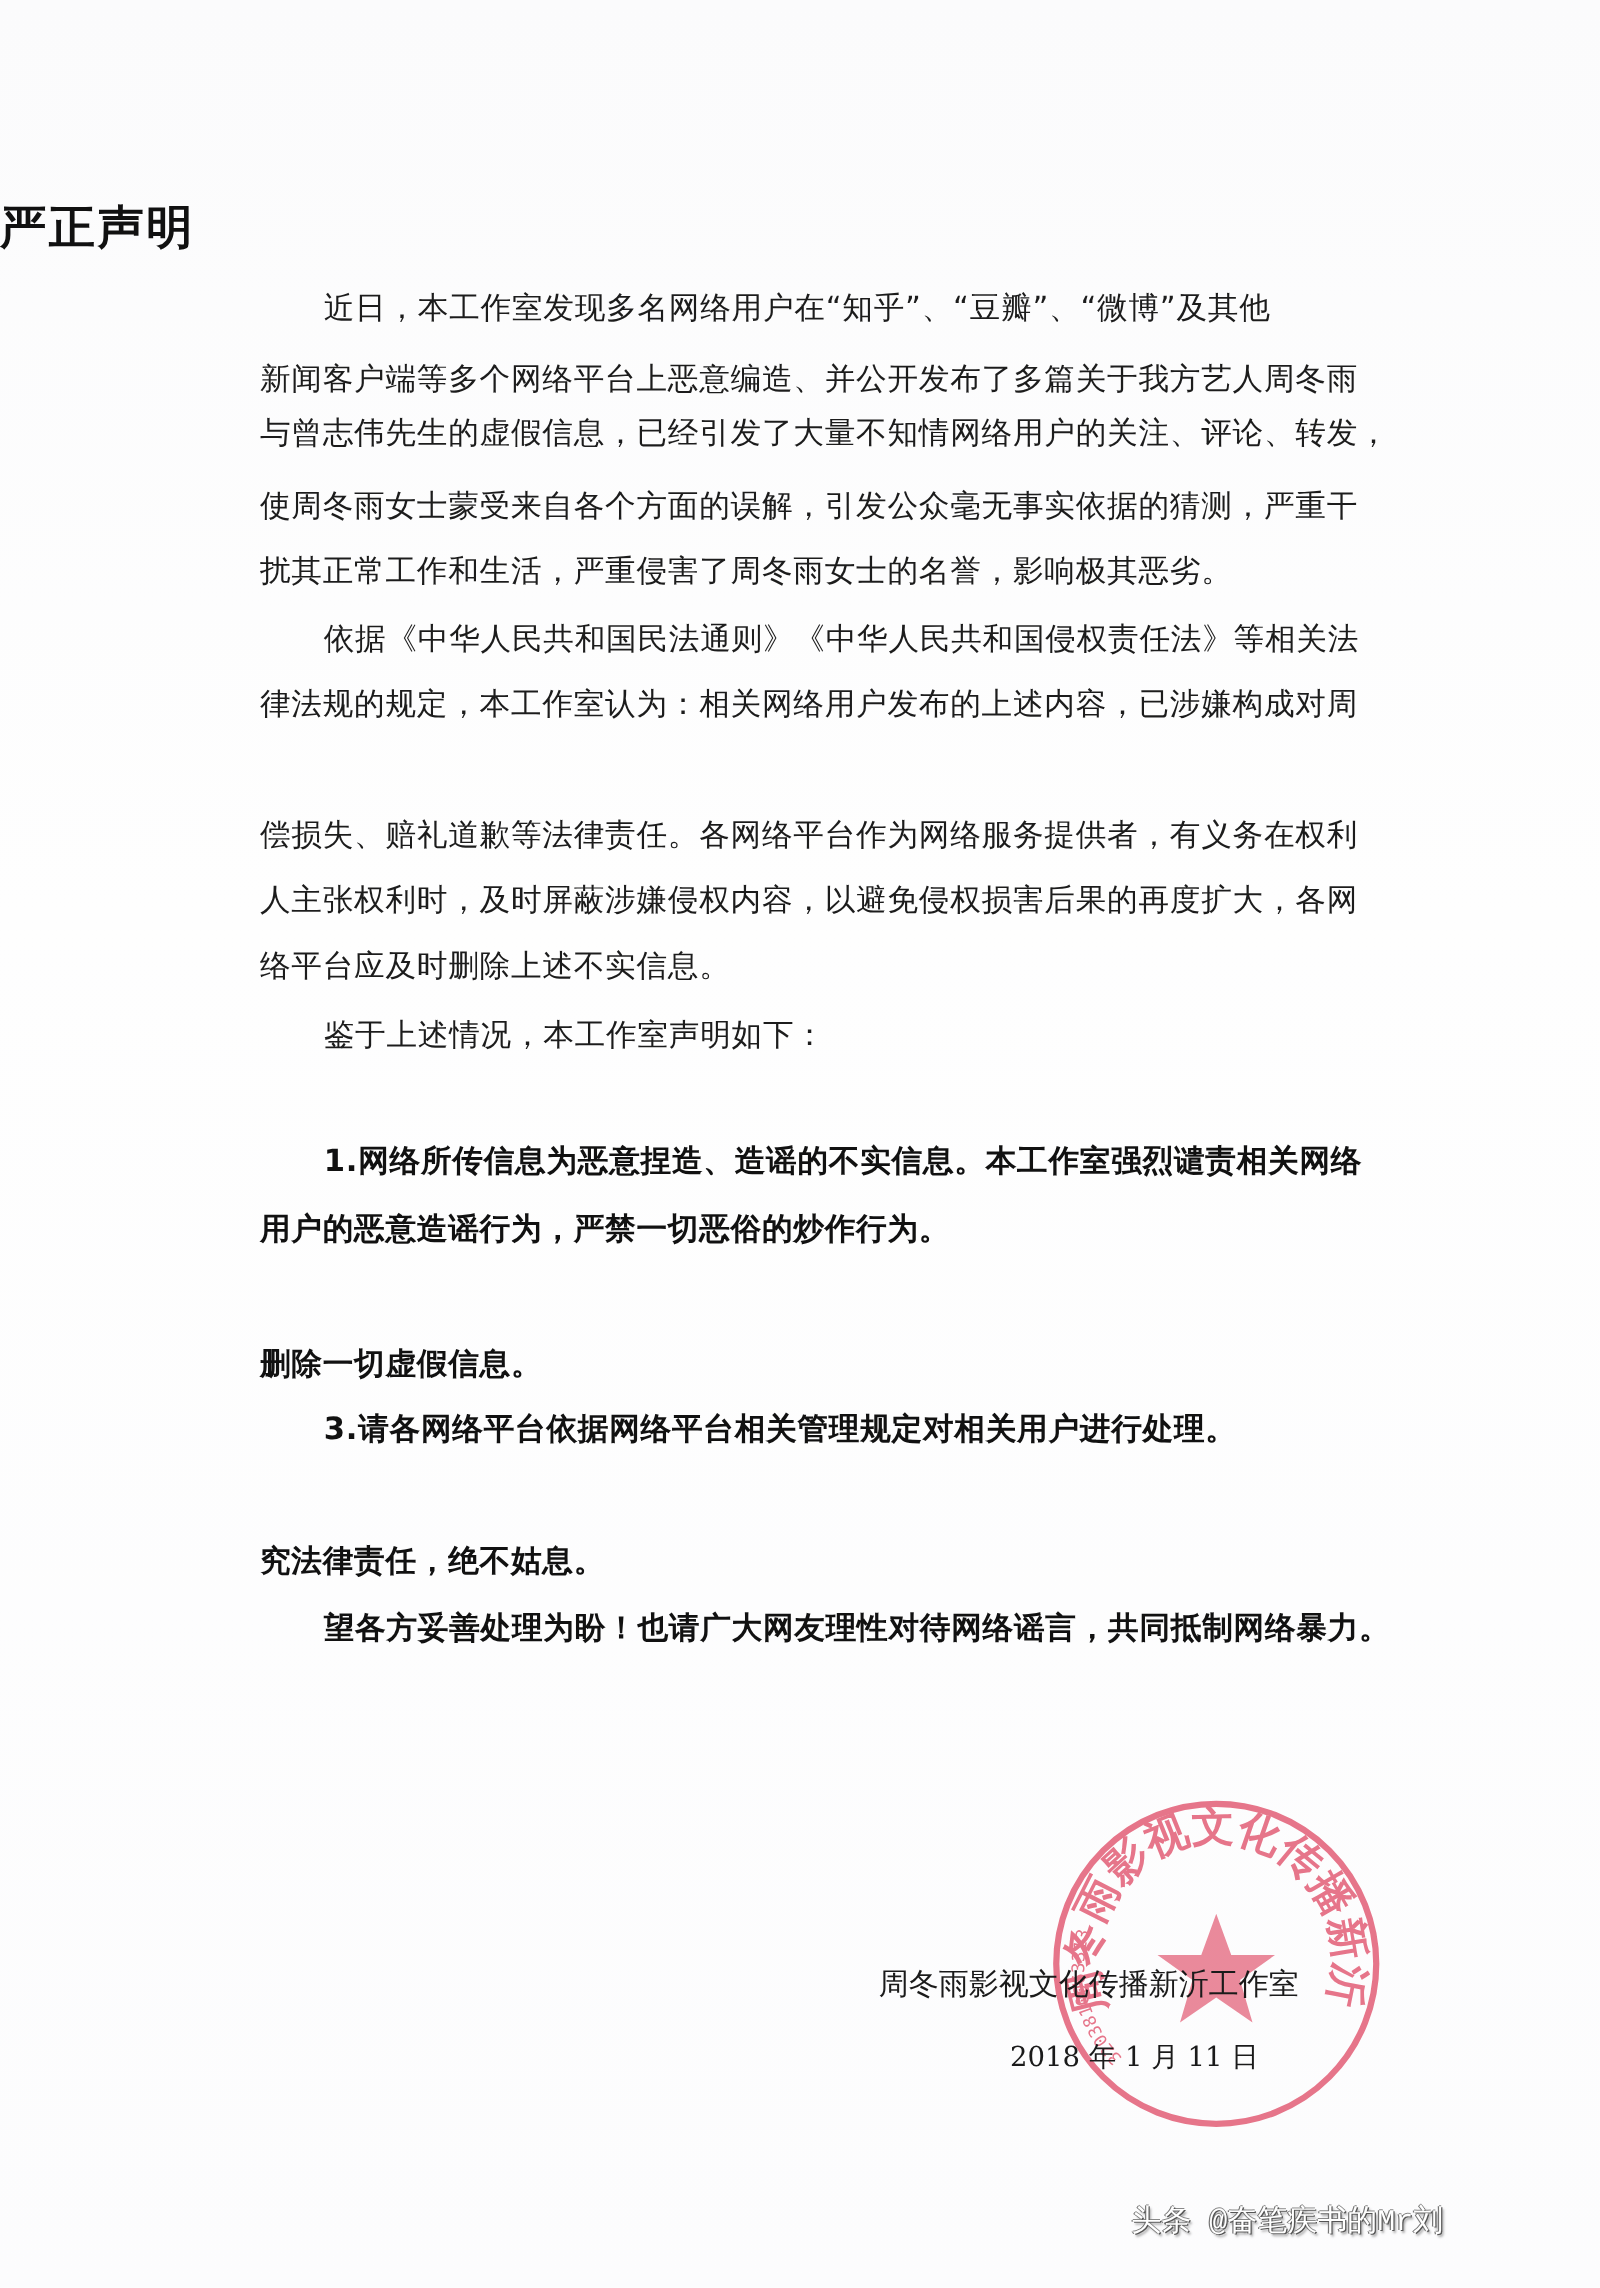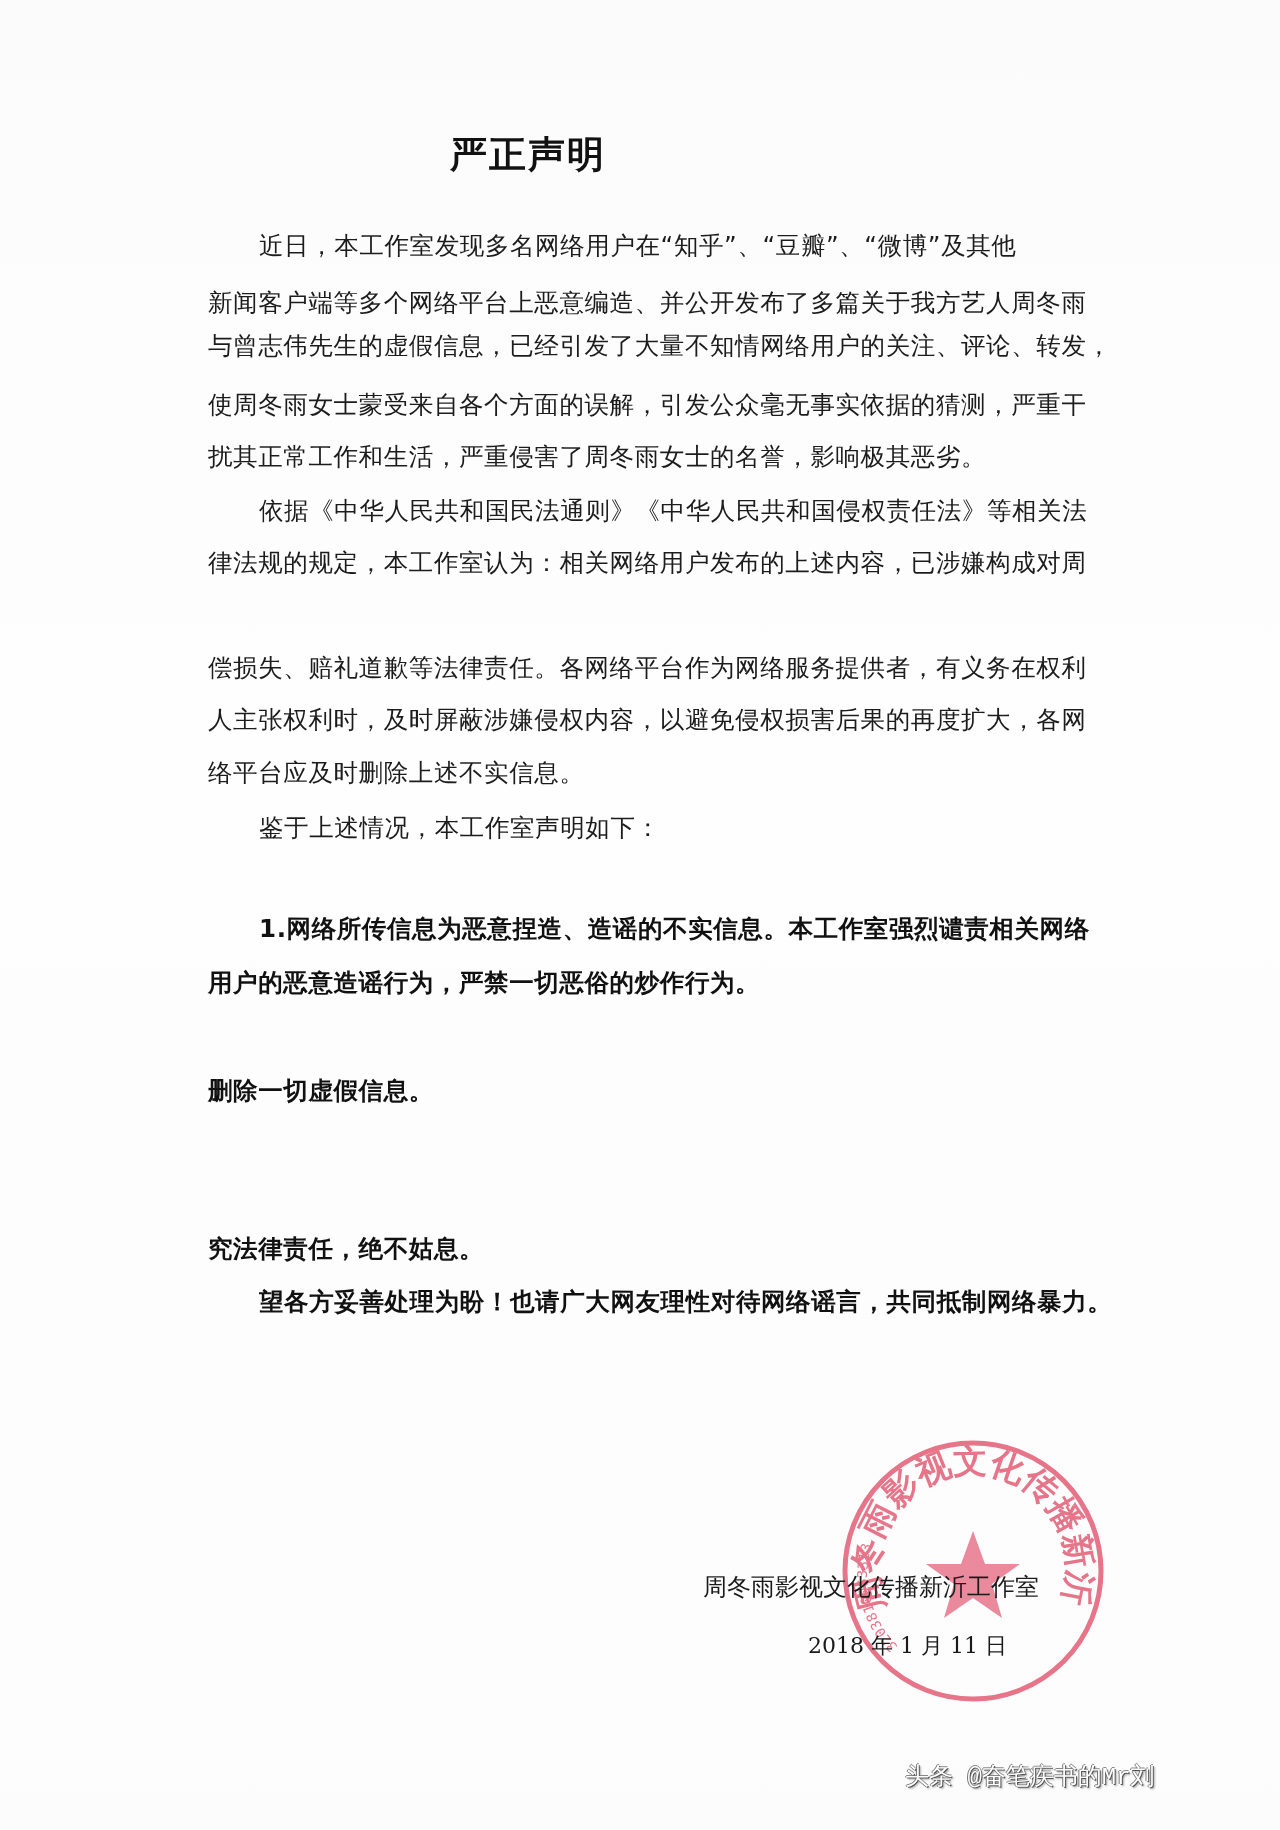--- a/index.html
+++ b/index.html
@@ -13,24 +13,24 @@
     color: #1a1a1a;
   }
   .page {
     position: absolute;
     left: 0; top: 0;
     width: 1280px; height: 1830px;
     background: linear-gradient(180deg, #fbfbfc 0%, #fefefe 40%, #fcfcfd 100%);
   }
   .title {
     position: absolute;
-    top: 130px;
+    top: 157px;
     left: 0;
     width: 1056px;
-    text-align: center;
+    text-align: left;
     font-size: 37px;
     letter-spacing: 2px;
     font-weight: bold;
     font-family: "DejaVu Sans", "Liberation Sans", sans-serif;
     color: #111;
   }
   .line {
     position: absolute;
     left: 208px;
     font-size: 24.5px;
@@ -103,20 +103,21 @@
   <div class="line" style="top:704px">人主张权利时，及时屏蔽涉嫌侵权内容，以避免侵权损害后果的再度扩大，各网</div>
   <div class="line" style="top:757px">络平台应及时删除上述不实信息。</div>
 
   <div class="line indent" style="top:812px">鉴于上述情况，本工作室声明如下：</div>
 
   <div class="line indent bold" style="top:868px">1.网络所传信息为恶意捏造、造谣的不实信息。本工作室强烈谴责相关网络</div>
   <div class="line bold" style="top:922px">用户的恶意造谣行为，严禁一切恶俗的炒作行为。</div>
 
   <div class="line bold" style="top:1030px">删除一切虚假信息。</div>
 
+  <div class="line indent bold" style="top:1082px">3.请各网络平台依据网络平台相关管理规定对相关用户进行处理。</div>
 
   <div class="line bold" style="top:1188px">究法律责任，绝不姑息。</div>
 
   <div class="line indent bold" style="top:1241px">望各方妥善处理为盼！也请广大网友理性对待网络谣言，共同抵制网络暴力。</div>
 
   <svg class="seal" viewBox="0 0 270 270">
     <defs>
       <path id="sealArc" d="M 52 178 A 95 95 0 1 1 218 178" fill="none"></path>
       <path id="numArc" d="M 60 210 A 100 100 0 0 1 48 80" fill="none"></path>
     </defs>

